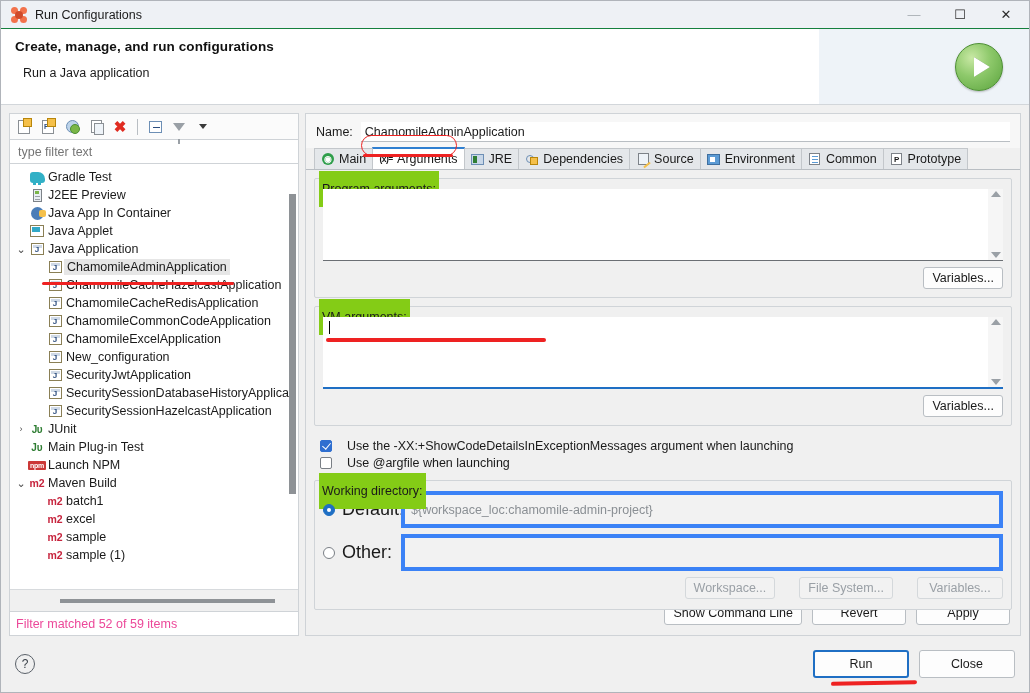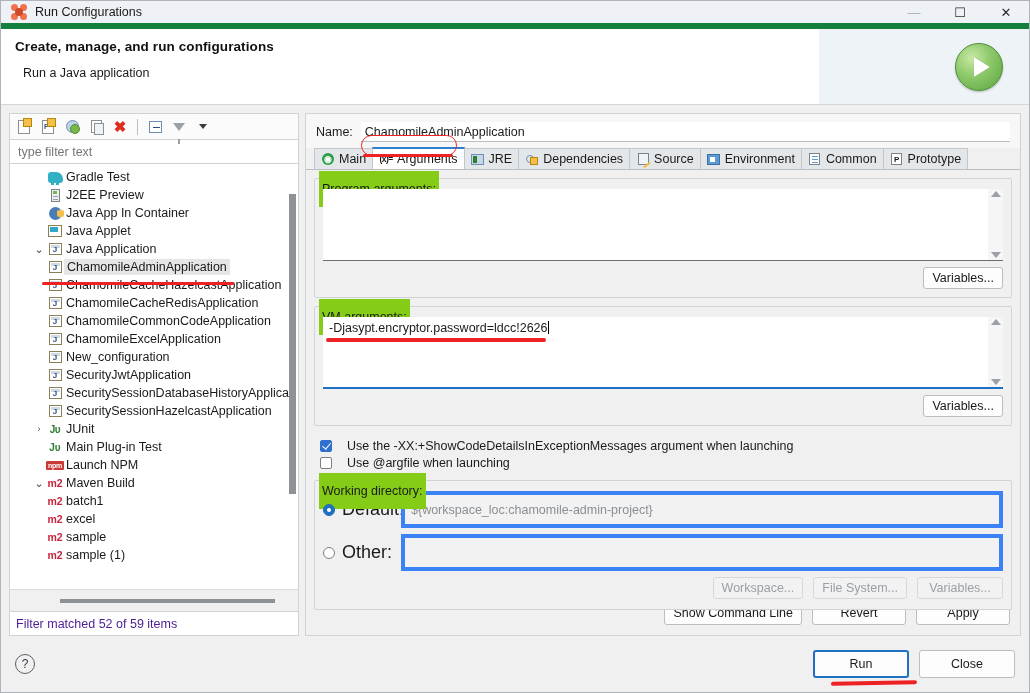--- a/index.html
+++ b/index.html
@@ -18,21 +18,21 @@
     background: #f0f0f0;
     border: 1px solid #b0b4ba;
     display: flex; flex-direction: column;
   }
 
   
   #titlebar {
     height: 28px; min-height: 28px;
     background: #eef1f5;
     display: flex; align-items: center;
-    border-bottom: 6px solid #15803d;
+    border-bottom: 1px solid #15803d;
   }
   #app-icon {
     width: 16px; height: 16px; margin-left: 10px; margin-right: 8px;
     position: relative; flex: 0 0 auto;
   }
   #app-icon .petal { position:absolute; width:7px; height:7px; border-radius:50%; background:#f2724b; }
   #app-icon .p1{left:0;top:0;} #app-icon .p2{right:0;top:0;}
   #app-icon .p3{left:0;bottom:0;} #app-icon .p4{right:0;bottom:0;}
   #app-icon .core{position:absolute;left:4px;top:4px;width:8px;height:8px;border-radius:50%;background:#cf4a2a;}
   #title-text { font-size: 12.5px; color: #1a1a1a; }
@@ -115,33 +115,33 @@
     border:none; outline:none; width:100%; font-size:12.5px;
     font-family:"Liberation Sans", sans-serif; color:#6a6f75; background:transparent;
   }
   #tree-wrap {
     flex:1; min-height:0; border:1px solid #cfd3d7; background:#fff;
     display:flex; flex-direction:column; position:relative; overflow:hidden;
   }
   #tree {
     flex:1; overflow:hidden; padding: 4px 0 0 0; position:relative;
   }
-  .trow { height:18px; display:flex; align-items:center; white-space:nowrap; padding-left: 22px; font-size:12.5px; }
+  .trow { height:18px; display:flex; align-items:center; white-space:nowrap; padding-left: 4px; font-size:12.5px; }
   .trow .arrow { width: 14px; text-align:center; color:#4a4a4a; font-size:9px; flex:0 0 auto; }
   .trow .arrow.none { visibility:hidden; }
   .trow .ico { width:18px; flex:0 0 auto; display:flex; align-items:center; justify-content:center; }
   .trow .lbl { padding-left:2px; }
   .trow.indent1 { padding-left: 22px; }
   .trow.sel .lbl { background:#e6e6e6; padding: 1px 3px 1px 3px; }
   .tvscroll { position:absolute; right:2px; top:30px; width:7px; height:300px; background:#8e9296; border-radius:0; }
   #tree-hscroll-area { height: 22px; background:#f0f0f0; border-top:1px solid #d7dadd; display:flex; align-items:center; padding: 0 8px; }
   #tree-hscroll { height:4px; width:215px; background:#8e9296; margin-left: 42px; }
   #filter-status {
     height: 24px; border:1px solid #cfd3d7; border-top:none; background:#fff;
-    display:flex; align-items:center; padding-left:6px; font-size:12.5px; color:#4c1d95;
+    display:flex; align-items:center; padding-left:6px; font-size:12.5px; color:#ec4899;
   }
 
   
   .ico-java { width:13px;height:12px;border:1px solid #8a7f55;background:#fff;position:relative;}
   .ico-java .j { position:absolute;left:0;right:0;top:0;bottom:0;display:flex;align-items:center;justify-content:center;font-size:8px;color:#2b4c7e;font-weight:bold; }
   .ico-java .bar { position:absolute;left:1px;right:1px;top:1px;height:3px;background:#cfd9e6; }
   .ico-srv { width:9px;height:13px;border:1px solid #7d8288;background:#e9eef3;position:relative;}
   .ico-srv:before{content:'';position:absolute;left:1px;top:1px;width:4px;height:3px;background:#7ab648;}
   .ico-srv:after{content:'';position:absolute;left:1px;top:6px;width:5px;height:1px;background:#9aa0a6;box-shadow:0 3px 0 #9aa0a6;}
   .ico-gradle { width:15px;height:11px;border-radius:3px 7px 3px 3px;background:#31b0c6;position:relative;}
@@ -584,21 +584,21 @@
             </div>
           </div>
           <div class="btn-row">
             <div class="ebtn">Variables...</div>
           </div>
         </div>
 
         <div class="group">
           <span class="legend">VM arguments:</span>
           <div class="textarea-box focused">
-            <div class="ta-content"><span>-Djasypt.encryptor.password=ldcc!2626</span><span class="caret"></span></div>
+            <div class="ta-content"><span class="caret"></span></div>
             <div class="ta-scroll">
               <span class="sb-up"></span>
               <span class="sb-dn"></span>
             </div>
           </div>
           <div class="btn-row">
             <div class="ebtn">Variables...</div>
           </div>
         </div>
 
@@ -624,21 +624,21 @@
               <div class="wd-field">${workspace_loc:chamomile-admin-project}</div>
             </div>
             <div class="wd-line">
               <span class="radiorow" style="width:70px;">
                 <span class="rb"></span>
                 <span class="wd-label">Other:</span>
               </span>
               <div class="wd-field"></div>
             </div>
           </div>
-          <div class="btn-row" style="gap:10px;">
+          <div class="btn-row" style="gap:24px;">
             <div class="ebtn disabled" style="min-width:86px;">Workspace...</div>
             <div class="ebtn disabled" style="min-width:86px;">File System...</div>
             <div class="ebtn disabled" style="min-width:86px;">Variables...</div>
           </div>
         </div>
 
       </div>
 
       <div id="right-bottom">
         <div class="ebtn" style="min-width:118px;height:24px;">Show Command Line</div>

